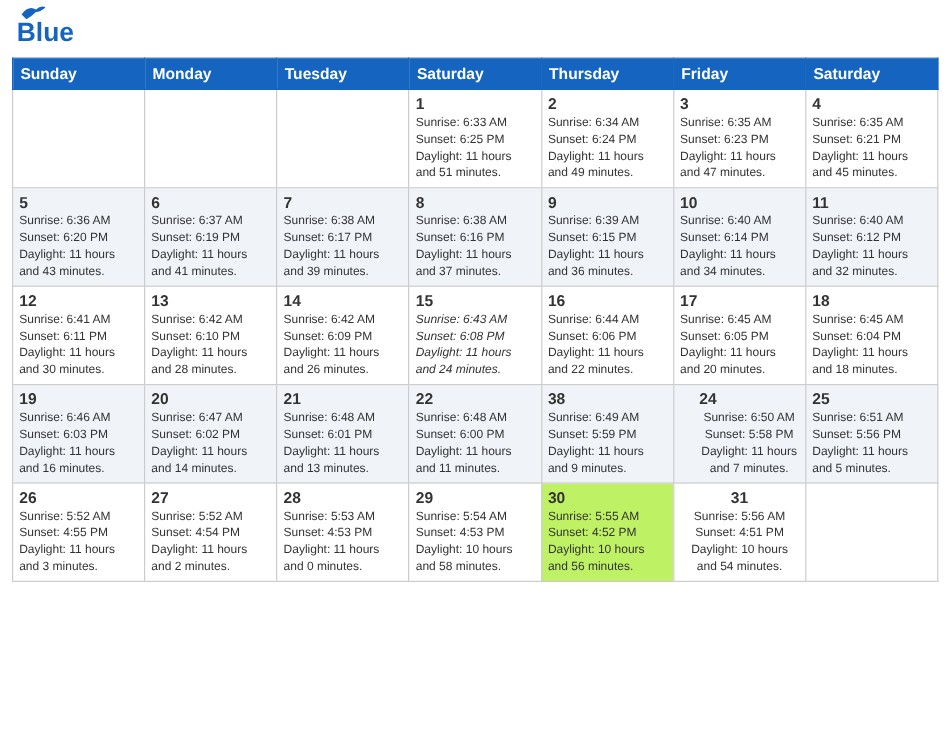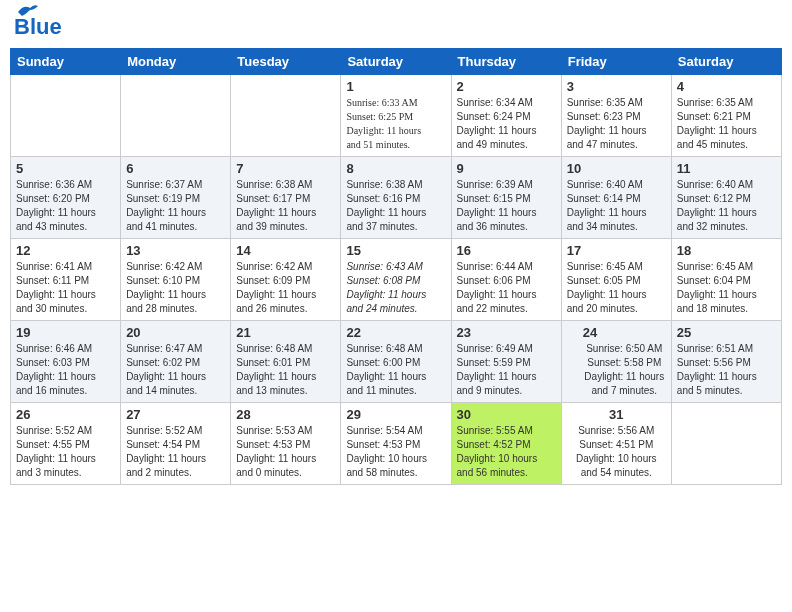--- a/index.html
+++ b/index.html
@@ -106,21 +106,21 @@
         <th>Saturday</th>
       </tr>
   </thead>
   <tbody id="calendar-body">
   <tr>
         <td class="empty-cell" style="background-color: rgb(255, 255, 255);"></td>
         <td class="empty-cell" style="background-color: rgb(255, 255, 255);"></td>
         <td class="empty-cell" style="background-color: rgb(255, 255, 255);"></td>
         <td style="background-color: rgb(255, 255, 255);">
           <span class="cell-num">1</span>
-          <div class="cell-info" style="white-space: pre-line; font-family: Liberation Serif, serif;">Sunrise: 6:33 AM
+          <div class="cell-info" style="white-space: pre-line;">Sunrise: 6:33 AM
 Sunset: 6:25 PM
 Daylight: 11 hours
 and 51 minutes.</div>
         </td>
         <td style="background-color: rgb(255, 255, 255);">
           <span class="cell-num">2</span>
           <div class="cell-info" style="white-space: pre-line;">Sunrise: 6:34 AM
 Sunset: 6:24 PM
 Daylight: 11 hours
 and 49 minutes.</div>
@@ -265,21 +265,21 @@
 and 13 minutes.</div>
         </td>
         <td style="background-color: rgb(240, 244, 248);">
           <span class="cell-num">22</span>
           <div class="cell-info" style="white-space: pre-line;">Sunrise: 6:48 AM
 Sunset: 6:00 PM
 Daylight: 11 hours
 and 11 minutes.</div>
         </td>
         <td style="background-color: rgb(240, 244, 248);">
-          <span class="cell-num">23</span>
+          <span class="cell-num">38</span>
           <div class="cell-info" style="white-space: pre-line;">Sunrise: 6:49 AM
 Sunset: 5:59 PM
 Daylight: 11 hours
 and 9 minutes.</div>
         </td>
         <td style="background-color: rgb(240, 244, 248); padding-left: 21px;">
           <span class="cell-num">24</span>
           <div class="cell-info" style="white-space: pre-line; text-align: center;">Sunrise: 6:50 AM
 Sunset: 5:58 PM
 Daylight: 11 hours

